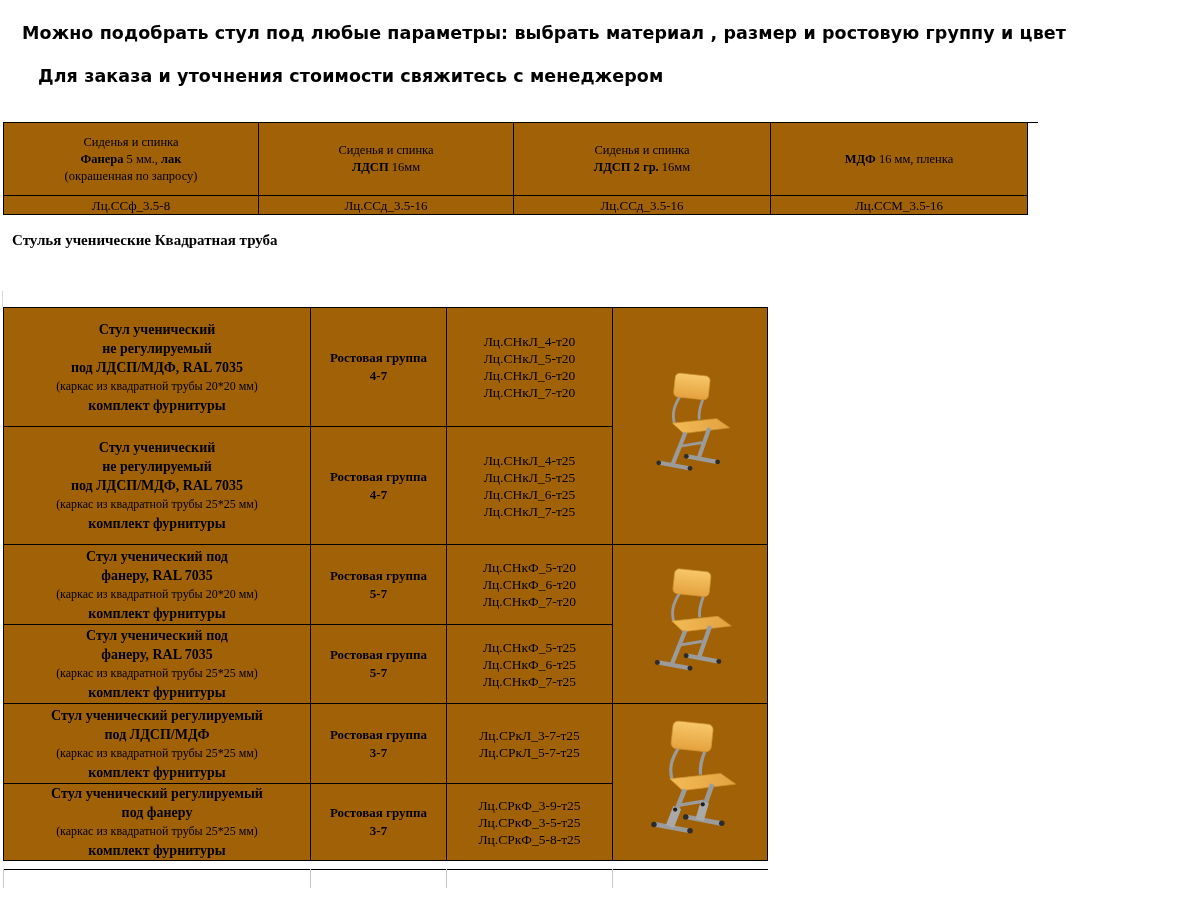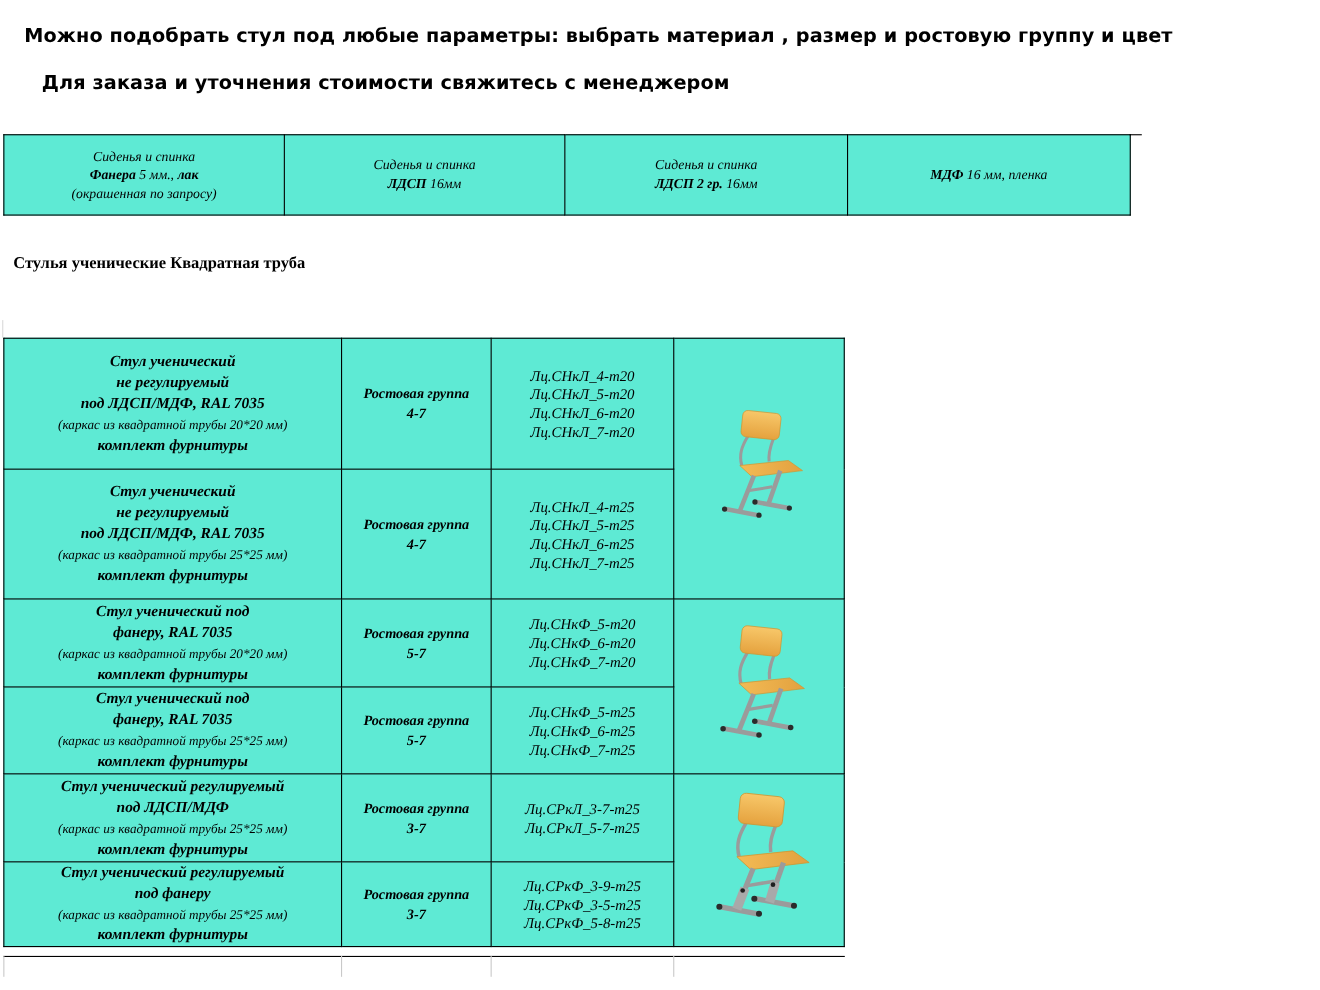--- a/index.html
+++ b/index.html
@@ -6,21 +6,21 @@
   .page{position:relative;width:1187px;height:900px;background:#ffffff;overflow:hidden;
         font-family:"Liberation Serif","DejaVu Serif",serif;color:#000;}
 
   
   .intro{position:absolute;left:22px;white-space:nowrap;
          font-family:"DejaVu Sans","Liberation Sans",sans-serif;
          font-size:17.5px;font-weight:bold;letter-spacing:.1px;}
   .intro1{top:23px;} .intro2{top:66px;margin-left:16px;}
 
   
-  table{border-collapse:collapse;table-layout:fixed;background:#5eead4;font-style:italic;}
+  table{border-collapse:collapse;table-layout:fixed;background:#a16207;}
   td{border:1px solid #000;text-align:center;vertical-align:middle;padding:0 4px;overflow:hidden;}
 
   
   .mtable{position:absolute;left:3px;top:122px;width:1024px;}
   .mtable td{font-size:12.5px;line-height:17px;}
   .mtable .hcell b{font-size:12.5px;}
   .mtable .ccell{font-size:13px;line-height:15px;}
   .overhang{position:absolute;left:1027px;top:122px;width:11px;height:1px;background:#000;}
 
   
@@ -110,20 +110,26 @@
         <div>Сиденья и спинка</div>
         <div><b>ЛДСП 2 гр.</b><span> 16мм</span><b></b></div>
         <div></div>
       </td>
       <td class="hcell">
         <div></div>
         <div><b>МДФ</b><span> 16 мм, пленка</span><b></b></div>
         <div></div>
       </td>
     </tr>
+    <tr style="height:19px">
+      <td class="ccell">Лц.ССф_3.5-8</td>
+      <td class="ccell">Лц.ССд_3.5-16</td>
+      <td class="ccell">Лц.ССд_3.5-16</td>
+      <td class="ccell">Лц.ССМ_3.5-16</td>
+    </tr>
   </tbody>
     </table>
   <div class="overhang"></div>
 
   <div class="section-title">Стулья ученические Квадратная труба</div>
 
   <table class="htable">
     <colgroup>
         <col style="width:307px">
         <col style="width:136px">

